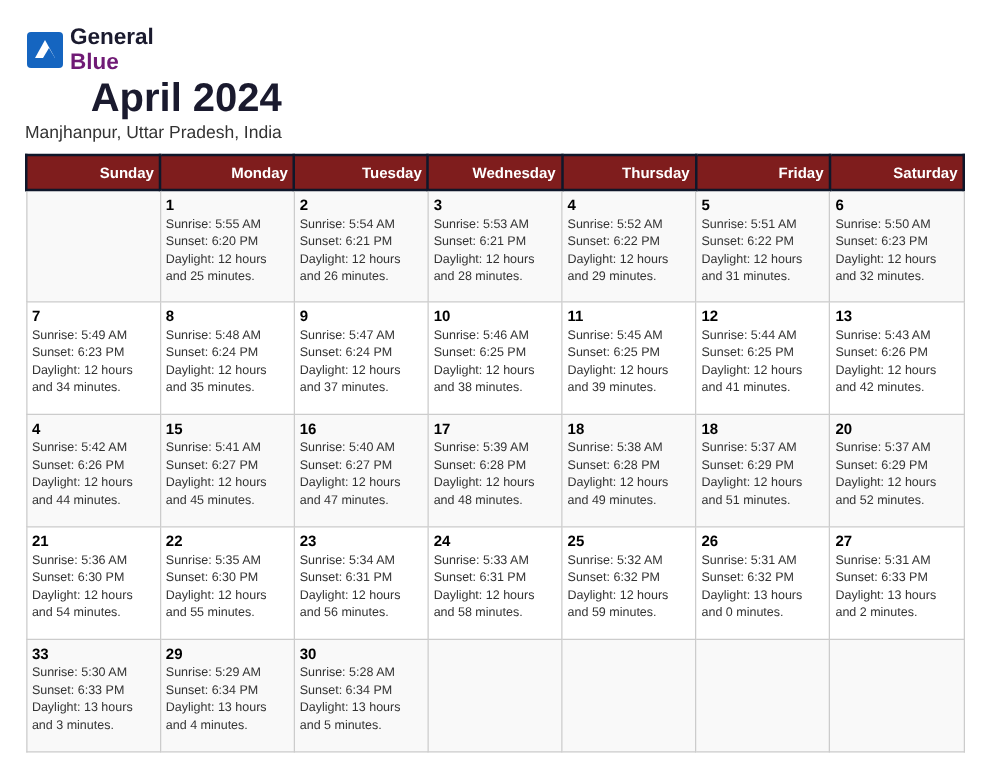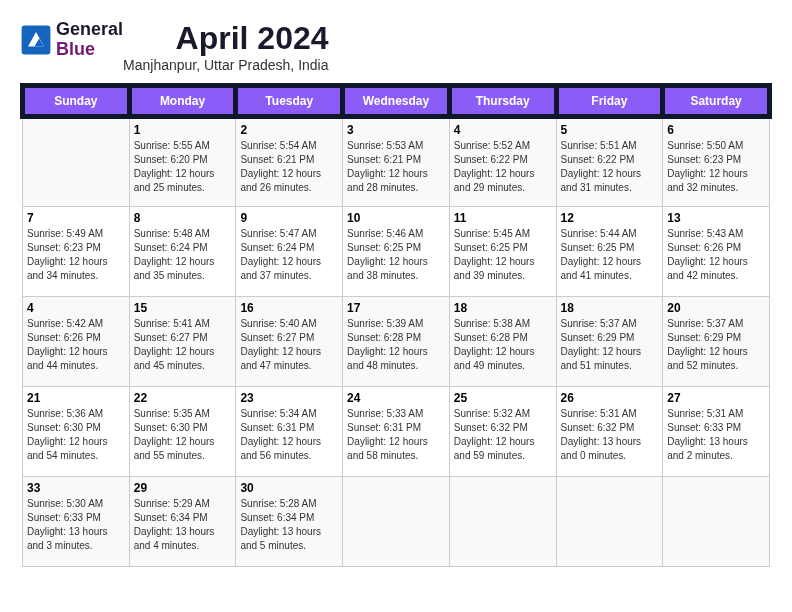--- a/index.html
+++ b/index.html
@@ -5,23 +5,24 @@
     * { margin: 0; padding: 0; box-sizing: border-box; }
     body {
       font-family: Arial, sans-serif;
       background: #fff;
       width: 792px;
       min-height: 612px;
       padding: 20px;
     }
     .header {
       display: flex;
-      justify-content: flex-start;
+      justify-content: space-between;
       align-items: flex-start;
       margin-bottom: 10px;
+      flex-direction: column;
     }
     .logo {
       display: flex;
       align-items: center;
       gap: 4px;
     }
     .logo-text {
       font-size: 18px;
       font-weight: bold;
       color: #1a1a2e;
@@ -45,27 +46,27 @@
     .location {
       font-size: 14px;
       color: #333;
     }
     table {
       width: 100%;
       border-collapse: collapse;
       font-size: 11px;
     }
     thead th {
-      background-color: #8b5cf6;
+      background-color: #7f1d1d;
       color: #fff;
       padding: 6px 4px;
-      text-align: center;
+      text-align: right;
       font-size: 12px;
       font-weight: bold;
-      border: 5px solid #0f172a;
+      border: 2px solid #0f172a;
     }
     tbody td {
       border: 1px solid #ccc;
       vertical-align: top;
       padding: 4px;
       width: calc(100% / 7);
       min-height: 80px;
       height: 90px;
     }
     .day-num {

